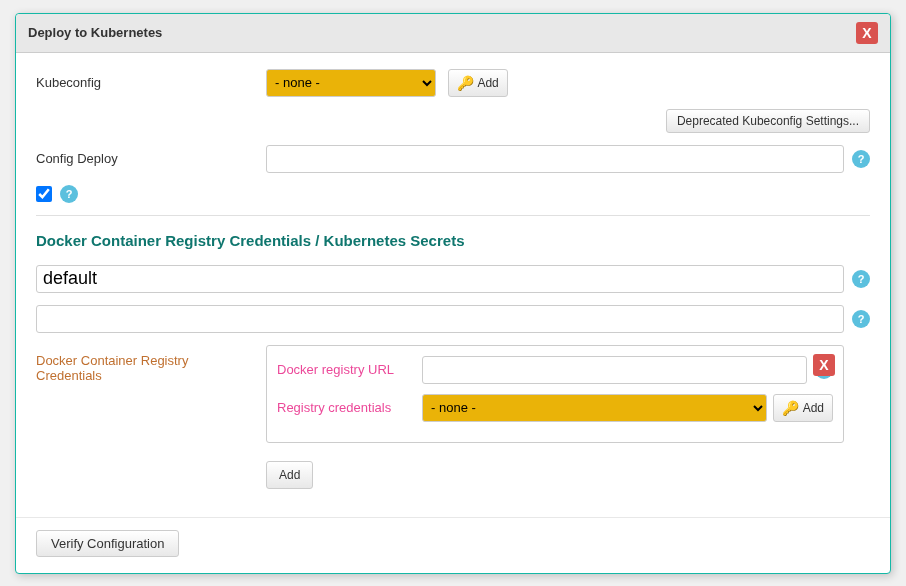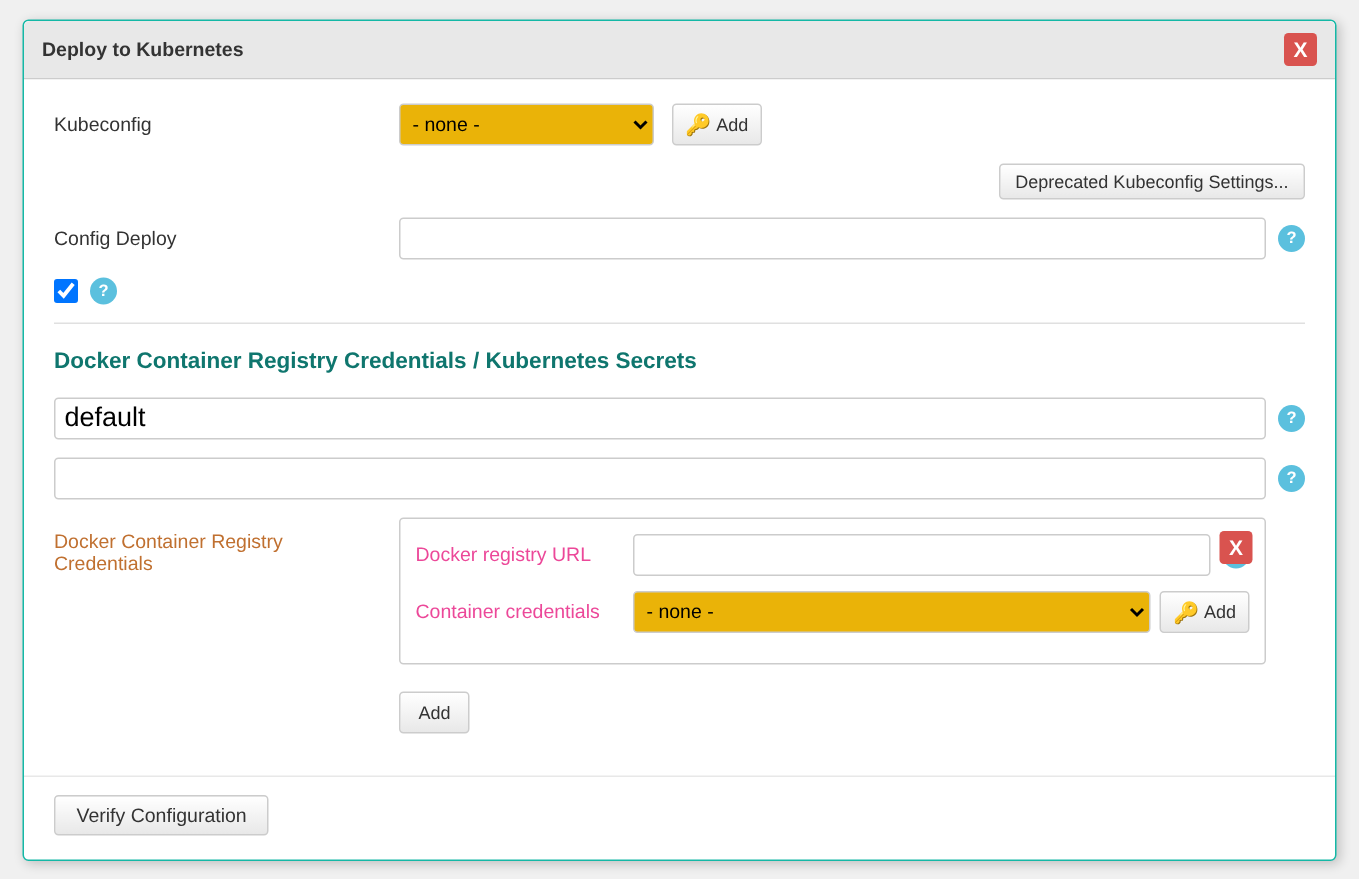--- a/index.html
+++ b/index.html
@@ -280,21 +280,21 @@
         <div class="registry-container">
           <button class="registry-remove-btn">X</button>
 
           <div class="registry-form-row">
             <div class="registry-label">Docker registry URL</div>
             <input type="text" class="form-control" value="" style="flex: 1 1 0%;">
             <div class="help-icon">?</div>
           </div>
 
           <div class="registry-form-row">
-            <div class="registry-label">Container credentials</div>
+            <div class="registry-label">Registry credentials</div>
             <select class="select-control" style="flex:1;">
               <option>- none -</option>
             </select>
             <button class="add-btn" style="margin-left:6px;">
               <span class="key-icon">🔑</span>
               <span>Add</span>
             </button>
           </div>
         </div>
 

